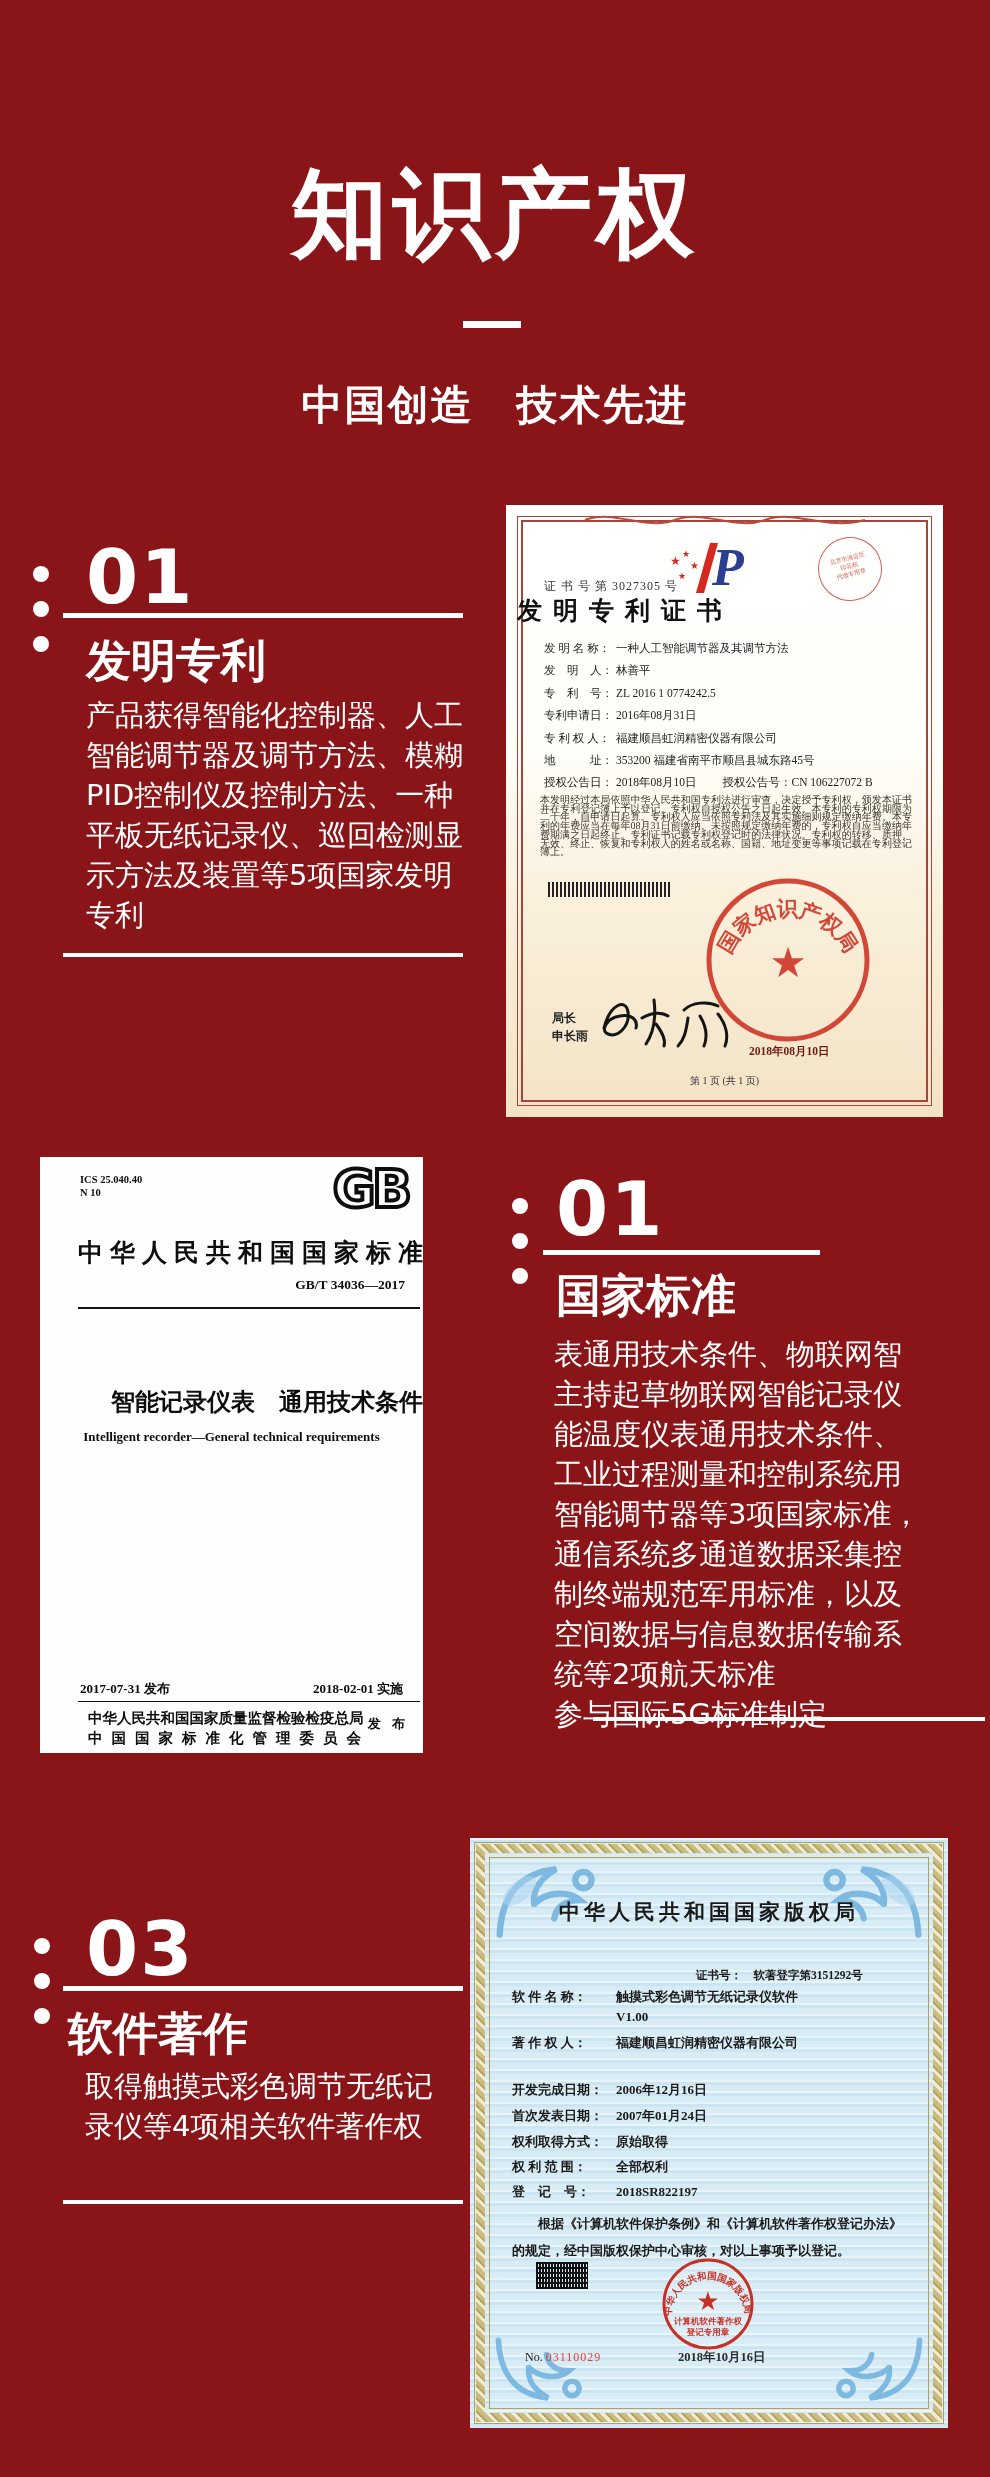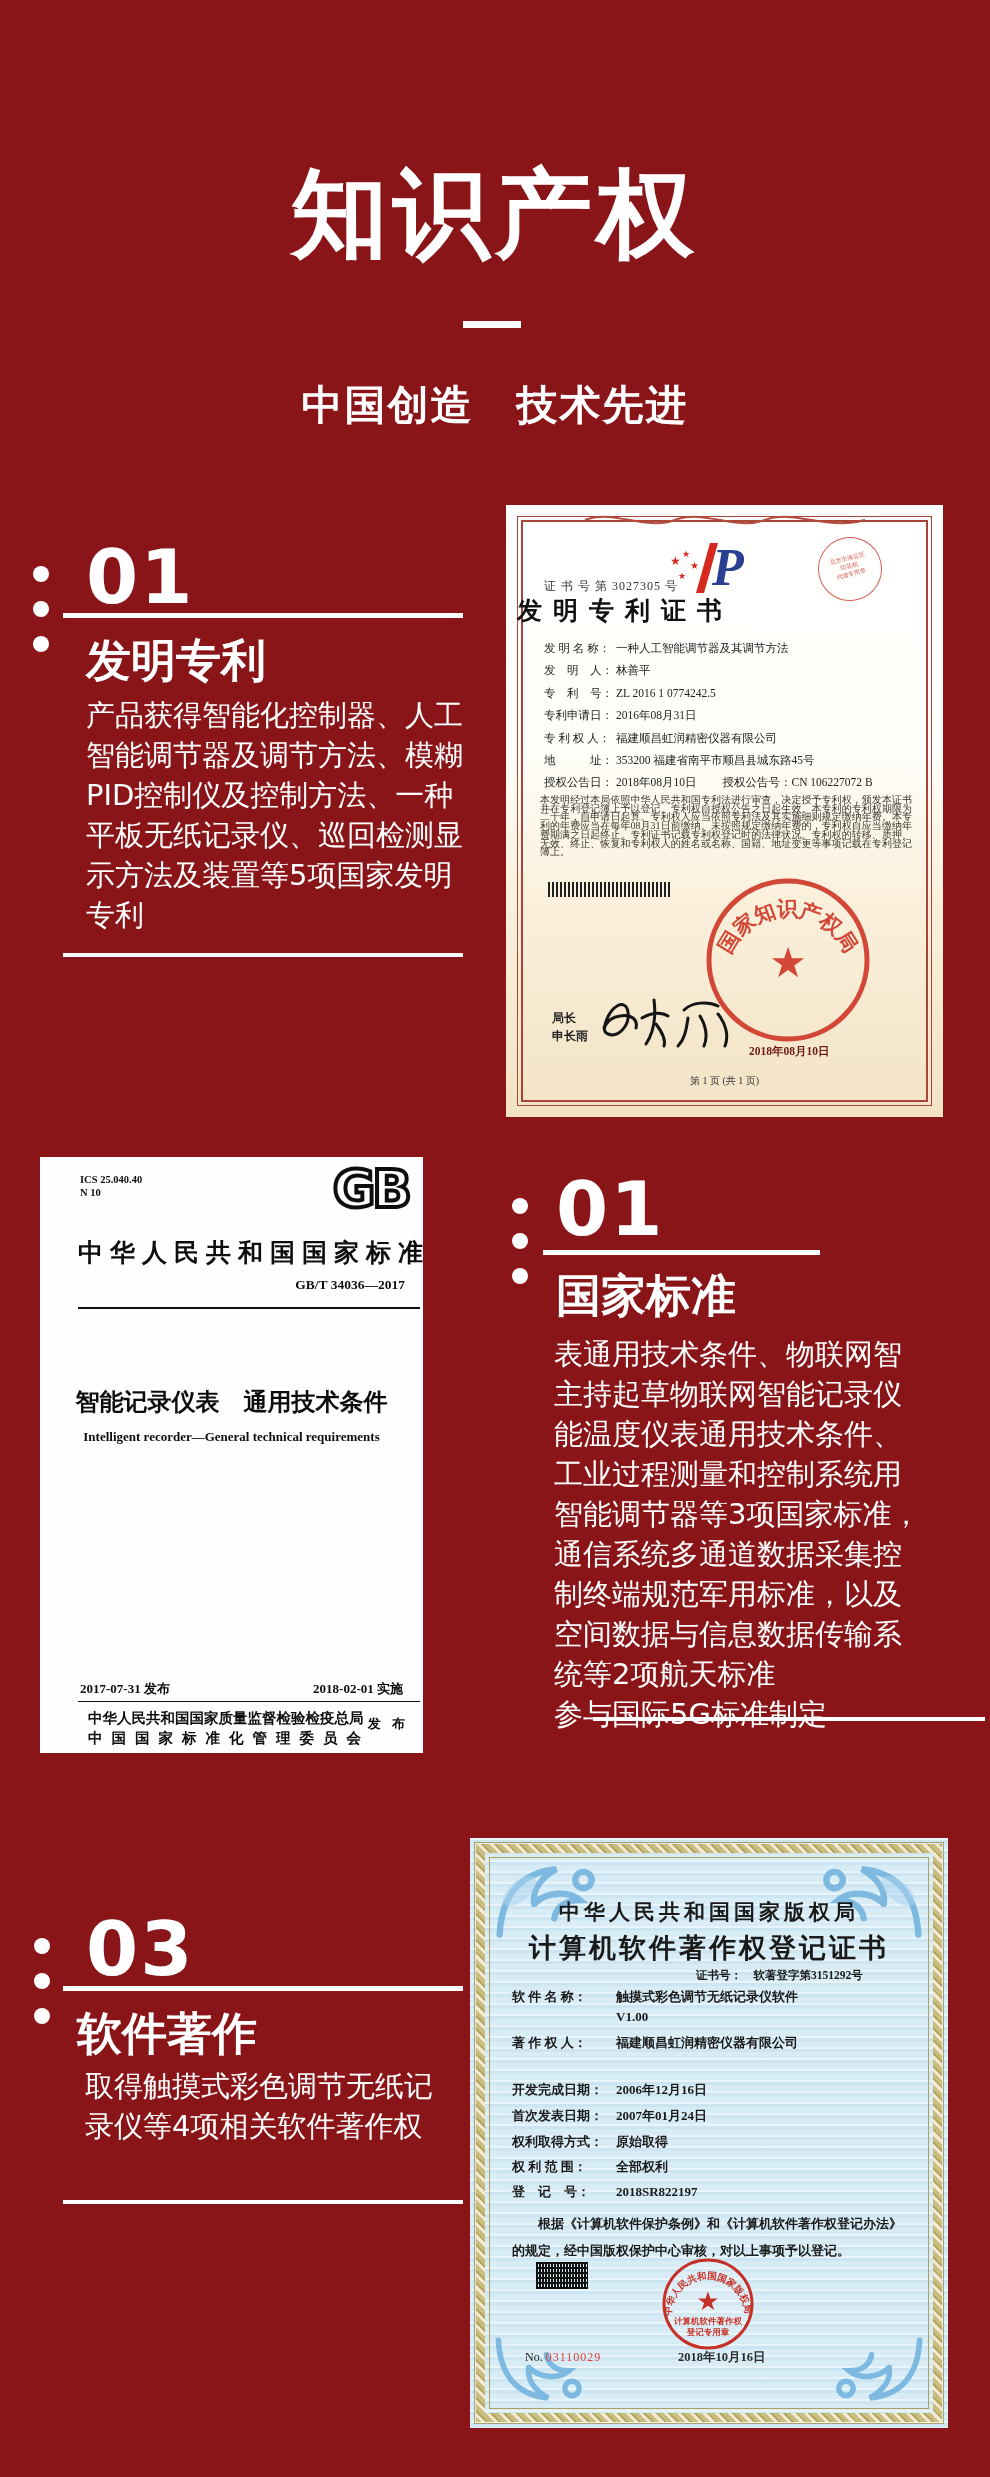--- a/index.html
+++ b/index.html
@@ -53,21 +53,21 @@
   
   .gb { left:40px; top:1157px; width:383px; height:596px; background:#fefefe;
         font-family:"Liberation Serif", serif; color:#0d0d0d; }
   .gb-ics { left:40px; top:16px; font-size:10.5px; font-weight:bold; line-height:13px; }
   .gb-logo { right:14px; top:2px; font-family:"DejaVu Sans",sans-serif; font-size:52px;
              font-weight:900; letter-spacing:-3px; color:#fefefe;
              -webkit-text-stroke:4px #0d0d0d; }
   .gb-heading { left:38px; top:79px; font-size:25px; font-weight:bold; letter-spacing:7px; white-space:nowrap; }
   .gb-stdno { right:18px; top:120px; font-size:13.5px; font-weight:bold; }
   .gb-line1 { left:38px; right:3px; top:150px; border-top:2px solid #111; }
-  .gb-title-cn { left:0; right:0; top:229px; text-align:center; font-size:24px; font-weight:bold;
+  .gb-title-cn { left:0; right:0; top:229px; text-align:right; font-size:24px; font-weight:bold;
                  font-family:Liberation Serif, serif; }
   .gb-title-en { left:0; right:0; top:272px; text-align:center; font-size:13px; font-weight:bold; }
   .gb-dates { left:40px; right:20px; top:523px; display:flex; justify-content:space-between;
               font-size:13px; font-weight:bold; }
   .gb-line2 { left:38px; right:3px; top:544px; border-top:1.5px solid #111; }
   .gb-issuer { left:48px; top:551px; font-size:14.5px; font-weight:bold; line-height:20px; white-space:nowrap; }
   .gb-issuer .l2 { letter-spacing:9px; }
   .gb-publish { right:14px; top:558px; font-size:13px; font-weight:bold; letter-spacing:4px; }
   
   .sw { left:470px; top:1838px; width:478px; height:590px;
@@ -226,21 +226,21 @@
   </div>
   <div class="abs sec-endline" style="left:593px; top:1717px; width:392px;"></div>
 
   <div class="abs dots" style="left:34px; top:1938px;">
     <span class="dot"></span>
     <span class="dot"></span>
     <span class="dot"></span>
   </div>
   <div class="abs num" style="left:86px; top:1912px;">03</div>
   <div class="abs num-line" style="left:63px; top:1986px; width:400px;"></div>
-  <div class="abs sec-heading" style="left:77px; top:2004px;">软件著作</div>
+  <div class="abs sec-heading" style="left:68px; top:2004px;">软件著作</div>
   <div class="abs sec-body" style="left:85px; top:2066px;">
     <div>取得触摸式彩色调节无纸记</div>
     <div>录仪等4项相关软件著作权</div>
   </div>
   <div class="abs sec-endline" style="left:63px; top:2200px; width:400px;"></div>
 
   <div class="abs sw">
     <div class="abs sw-line-outer"></div>
     <div class="abs sw-band"></div>
     <div class="abs sw-line-inner"></div>
@@ -268,21 +268,20 @@
       </g>
     </svg>
     <svg class="abs sw-corner" style="right:22px; bottom:22px; transform:scale(-1,-1);" width="96" height="72" viewBox="0 0 120 90">
       <g fill="none" stroke="#74b4de" stroke-width="7" stroke-linecap="round">
         <path d="M8,82 C10,40 30,14 70,10 C50,22 44,34 46,48"></path>
         <path d="M46,48 C60,34 84,34 96,44 C80,44 70,52 68,64"></path>
         <circle cx="100" cy="22" r="9"></circle>
       </g>
     </svg>
     <div class="abs sw-header">中华人民共和国国家版权局</div>
-    <div class="abs sw-title">计算机软件著作权登记证书</div>
     <div class="abs sw-certno">证书号：　软著登字第3151292号</div>
     <div class="sw-row" style="top:150px;"><span class="lab">软 件 名 称：</span><span>触摸式彩色调节无纸记录仪软件</span></div>
     <div class="abs sw-version" style="top:171px;text-align:center;">V1.00</div>
     <div class="sw-row" style="top:196px;"><span class="lab">著 作 权 人：</span><span>福建顺昌虹润精密仪器有限公司</span></div>
     <div class="sw-row" style="top:243px;"><span class="lab">开发完成日期：</span><span>2006年12月16日</span></div>
     <div class="sw-row" style="top:269px;"><span class="lab">首次发表日期：</span><span>2007年01月24日</span></div>
     <div class="sw-row" style="top:295px;"><span class="lab">权利取得方式：</span><span>原始取得</span></div>
     <div class="sw-row" style="top:320px;"><span class="lab">权 利 范 围：</span><span>全部权利</span></div>
     <div class="sw-row" style="top:345px;"><span class="lab">登　记　号：</span><span>2018SR822197</span></div>
     <div class="abs sw-legal">根据《计算机软件保护条例》和《计算机软件著作权登记办法》的规定，经中国版权保护中心审核，对以上事项予以登记。</div>

